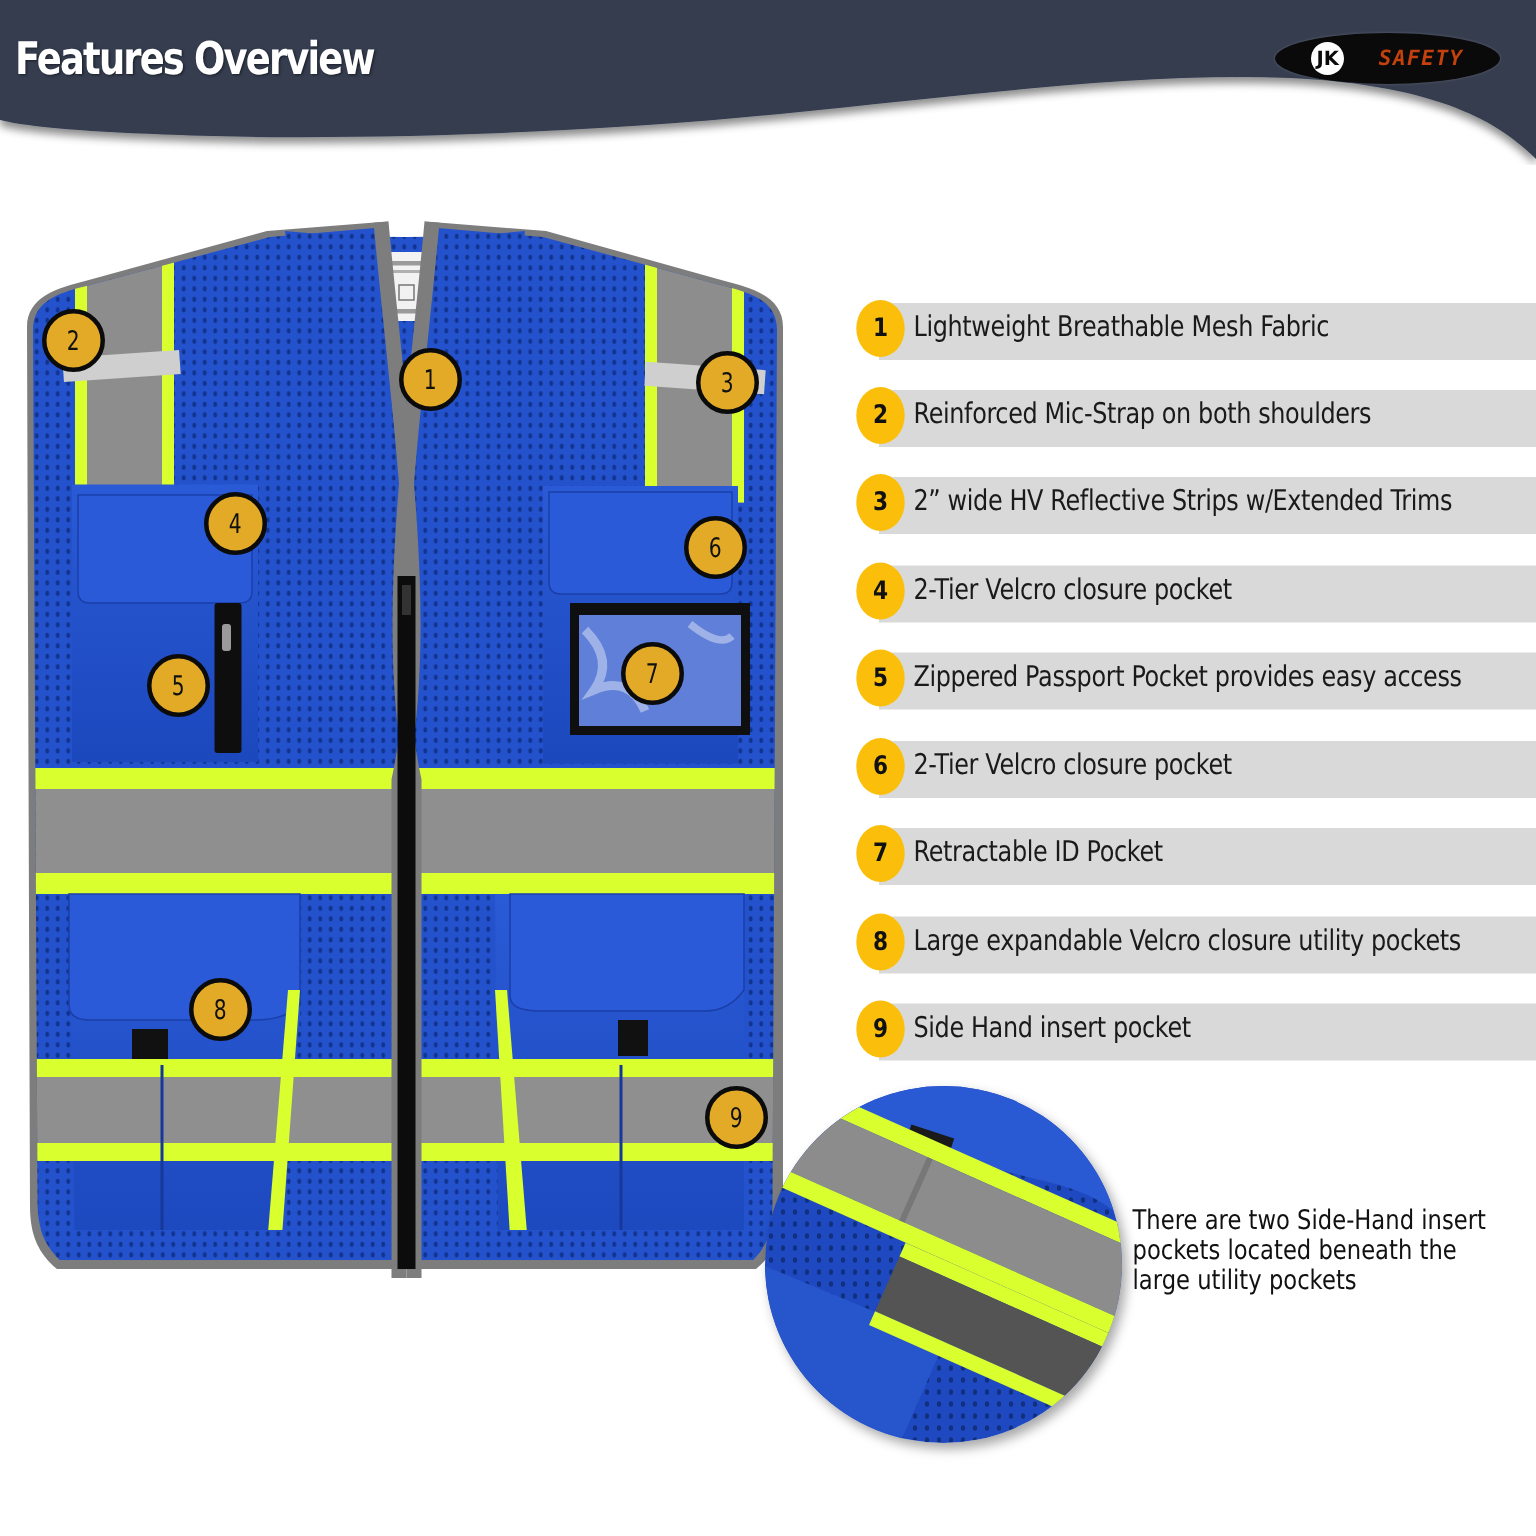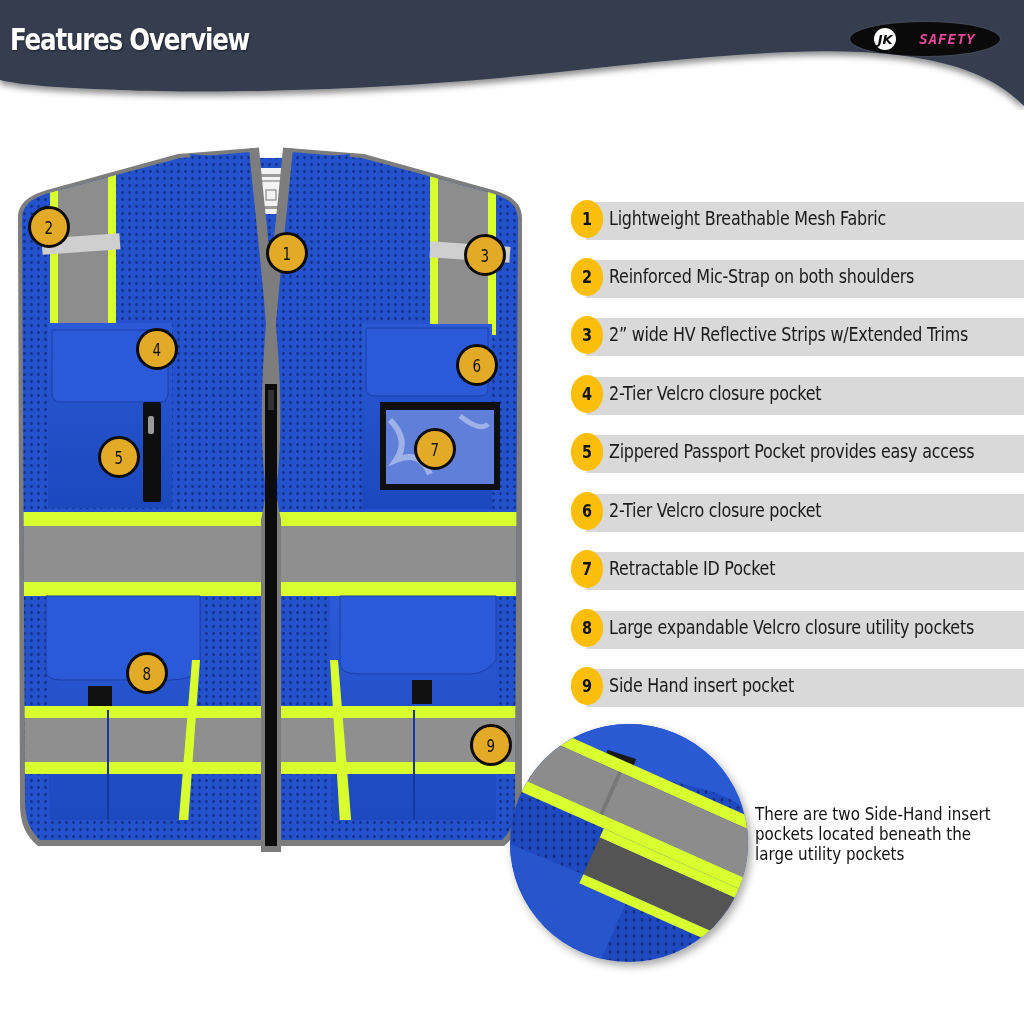--- a/index.html
+++ b/index.html
@@ -16,24 +16,24 @@
   }
   .brand-logo {
     position: absolute; left: 850px; top: 22px; width: 150px; height: 34px;
     background: #0a0a0a; border-radius: 50%;
     display: flex; align-items: center; justify-content: center; gap: 3px;
     box-shadow: 0 0 2px rgba(255,255,255,0.2);
   }
   .brand-mark {
     width: 22px; height: 22px; border-radius: 50%; background: #ffffff;
     color: #0a0a0a; font-family: "DejaVu Sans", sans-serif; font-weight: bold; font-size: 13px;
-    display: flex; align-items: center; justify-content: center; font-style: italic;
+    display: flex; align-items: center; justify-content: center; 
   }
   .brand-text {
-    color: #ec4899; font-family: "DejaVu Sans Mono", monospace; font-weight: bold;
+    color: #c2410c; font-family: "DejaVu Sans Mono", monospace; font-weight: bold;
     font-size: 14px; letter-spacing: 1px; font-style: italic; margin-left: 20px;
   }
 
   
   .feature-list { position: absolute; left: 568px; top: 200px; width: 456px; }
   .feature-item { position: absolute; left: 0; width: 456px; height: 40px; }
   .feature-bar {
     position: absolute; left: 18px; top: 2px; width: 438px; height: 38px;
     background: #d9d9d9;
   }

